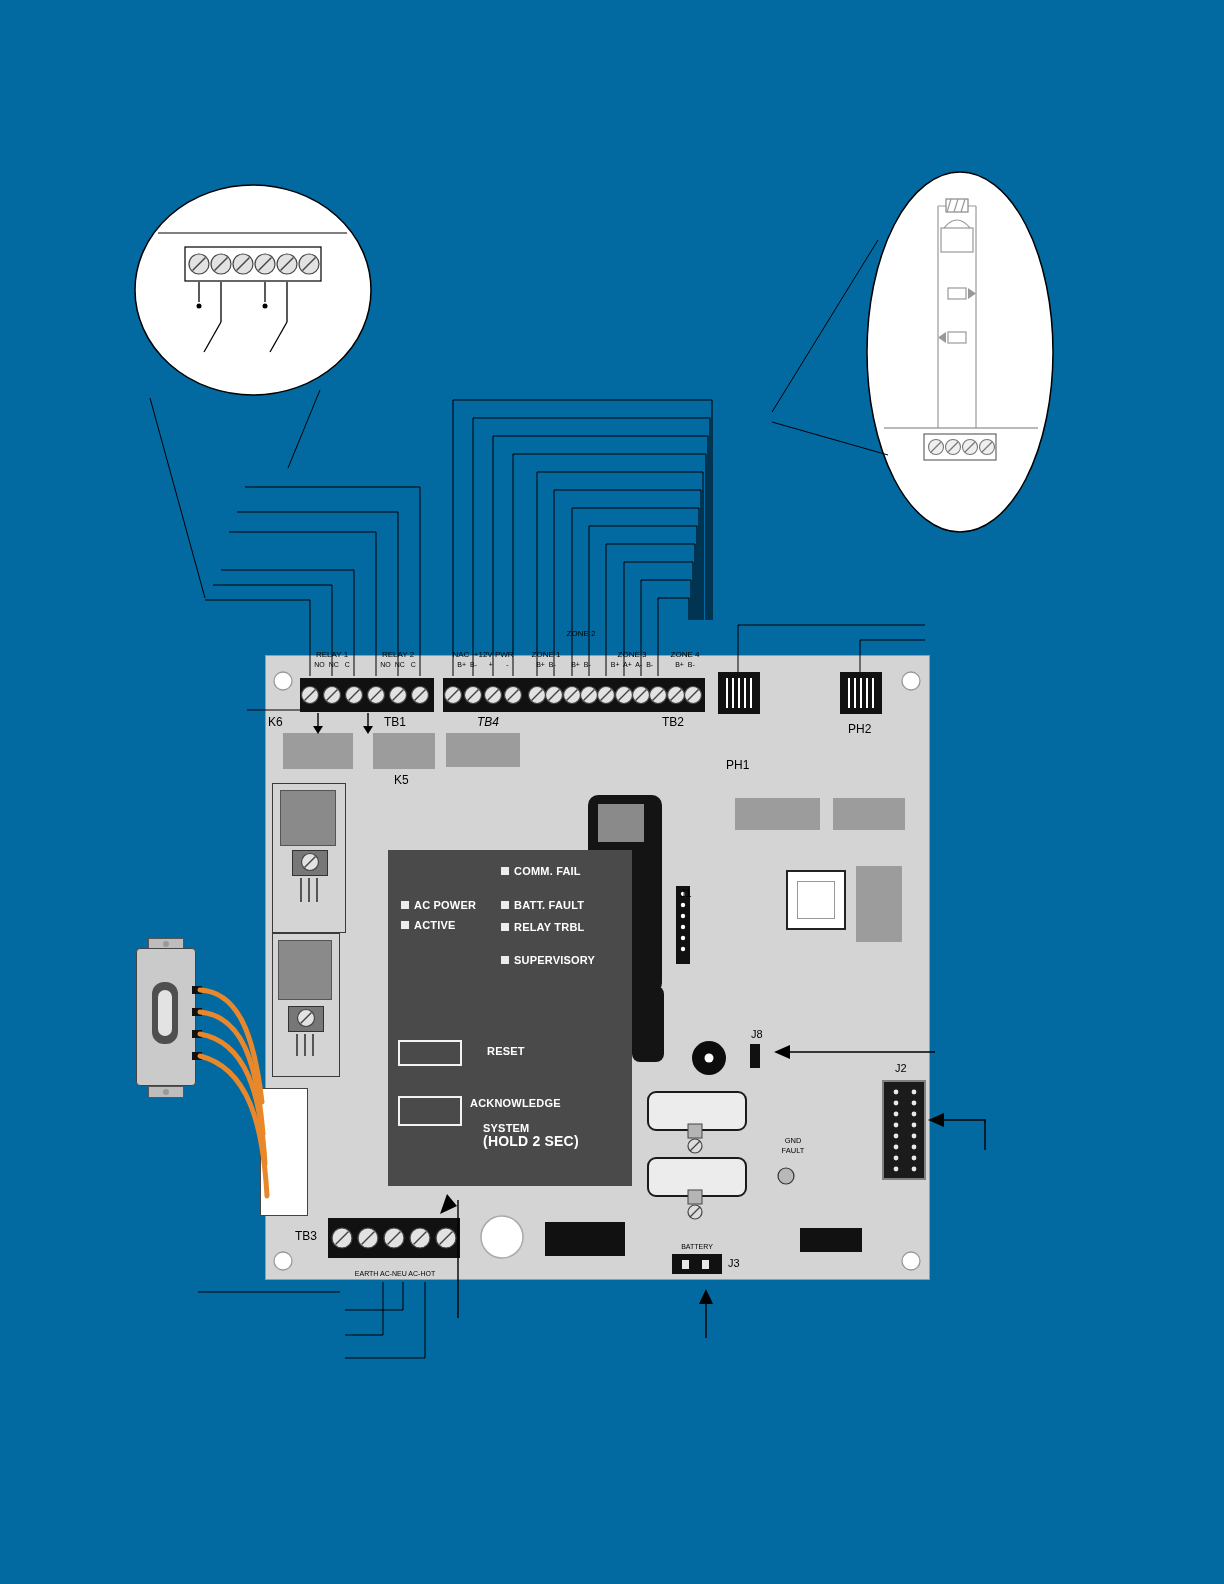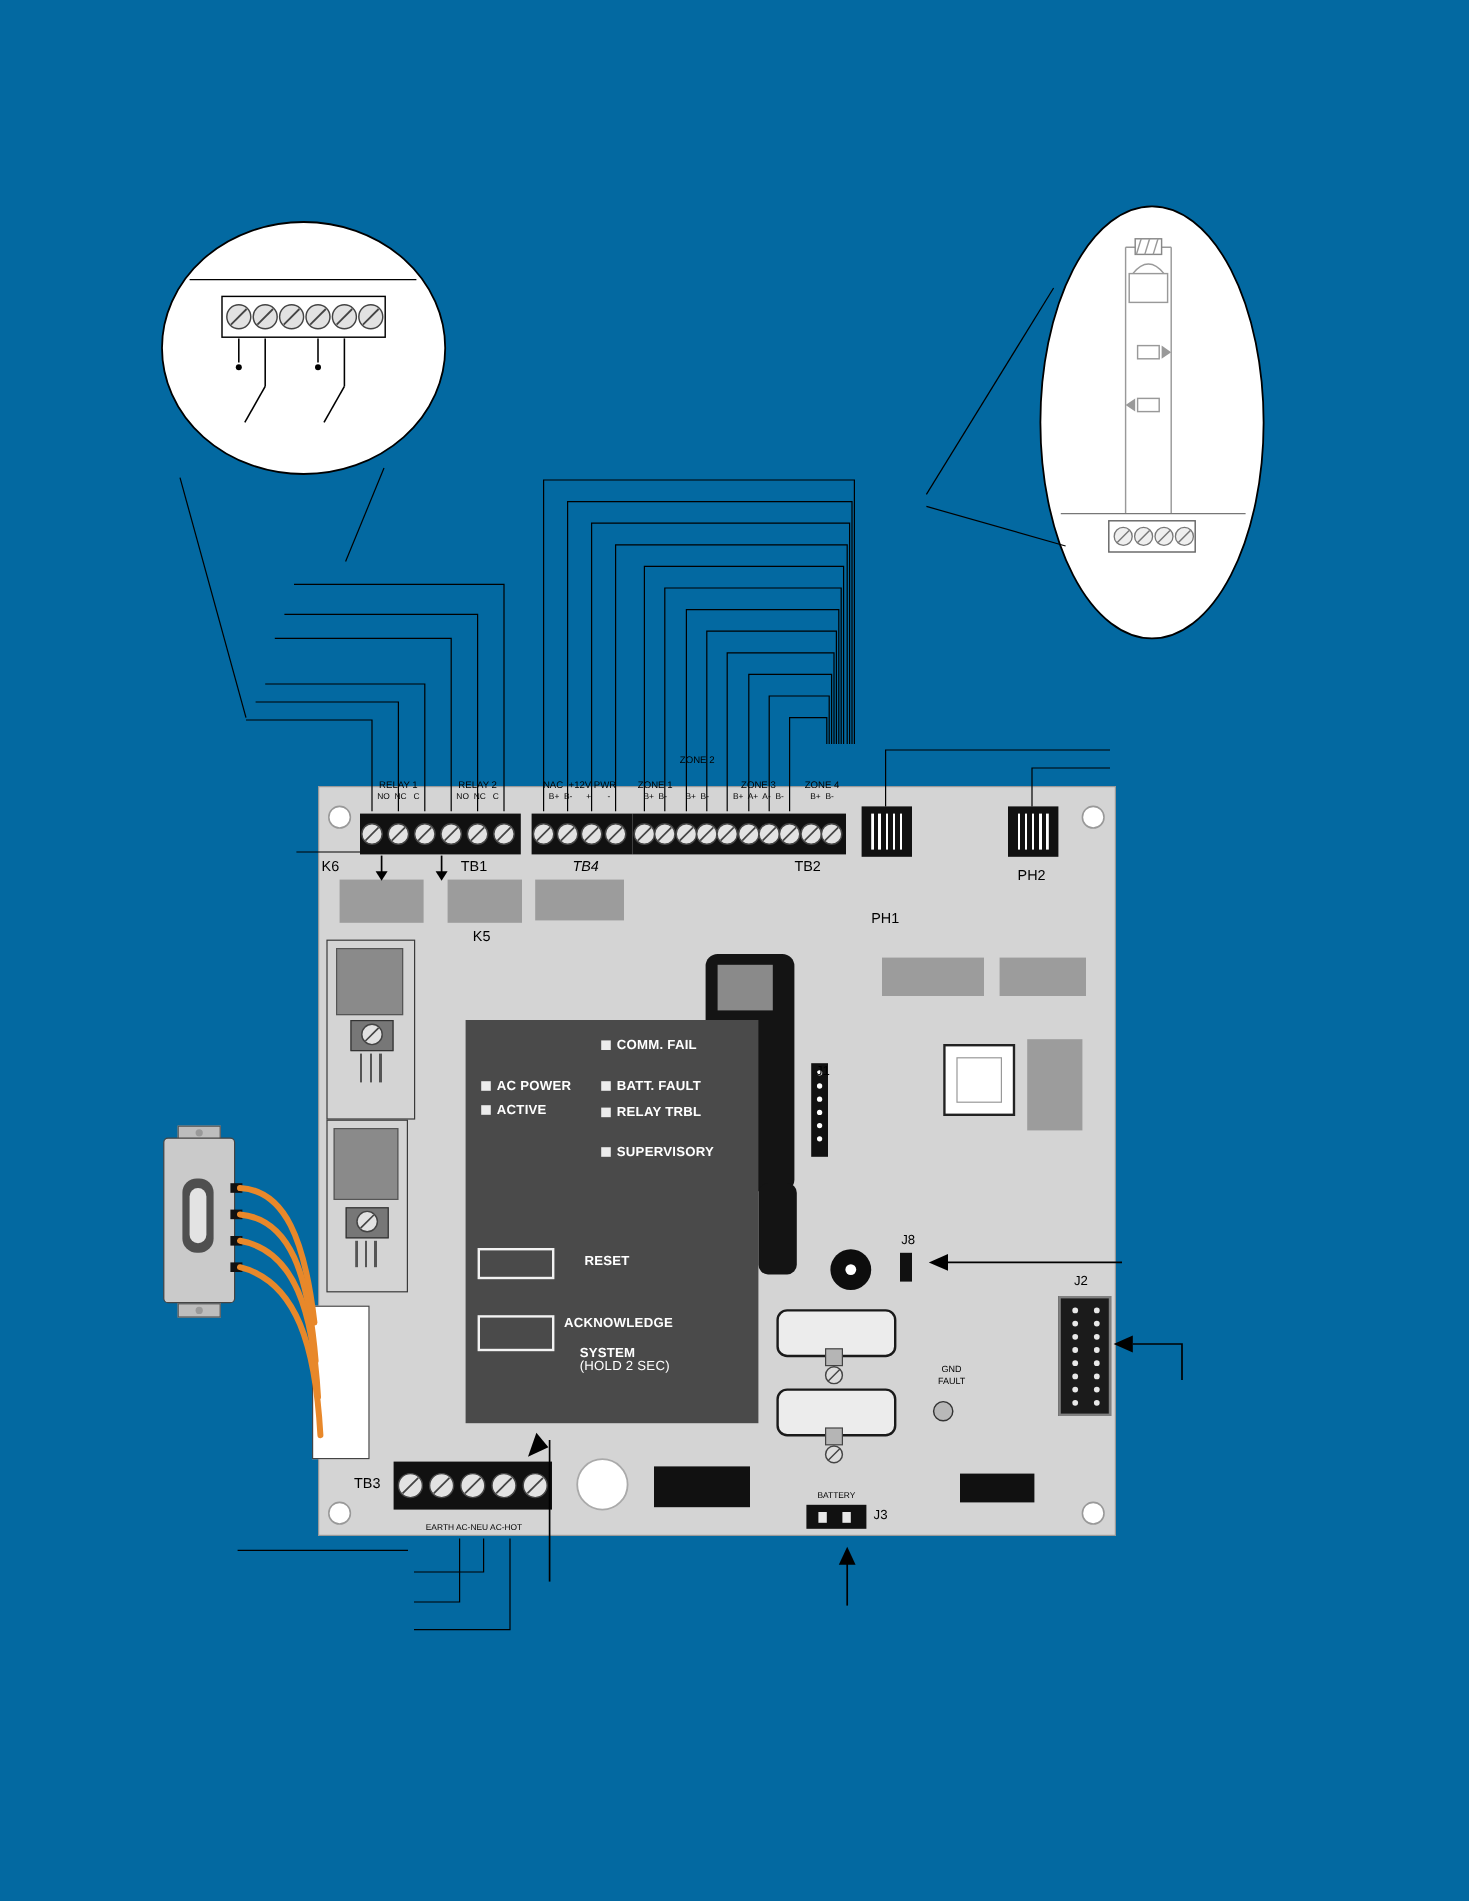--- a/index.html
+++ b/index.html
@@ -21,21 +21,21 @@
         white-space:pre;color:#000;}
   .tiny2{position:absolute;transform:translateX(-50%);font-size:7.5px;line-height:1;color:#000;}
   .panel{position:absolute;left:388px;top:850px;width:244px;height:336px;background:#4a4a4a;}
   .ptxt{position:absolute;color:#fff;font-weight:bold;font-size:11px;line-height:1;
         letter-spacing:.2px;white-space:pre;}
   .led{position:absolute;width:8px;height:8px;background:#ececec;}
   .pbtn{position:absolute;border:2px solid #f2f2f2;background:transparent;}
   .stripes{position:absolute;background:repeating-linear-gradient(90deg,#fff 0 2px,#111 2px 6px);}
   .legs{position:absolute;background:repeating-linear-gradient(90deg,#555 0 2px,transparent 2px 8px);}
   svg.overlay{position:absolute;left:0;top:0;pointer-events:none;}
-  .small-note{font-size:11px;font-weight:normal;}
+  .small-note{font-size:14px;font-weight:bold;}
 </style>
 </head>
 <body>
 
 <div class="stage">
 
   <div class="board"></div>
 
   <div class="blk" style="left:300px;top:678px;width:134px;height:34px;"></div>
   <div class="blk" style="left:443px;top:678px;width:84px;height:34px;"></div>

